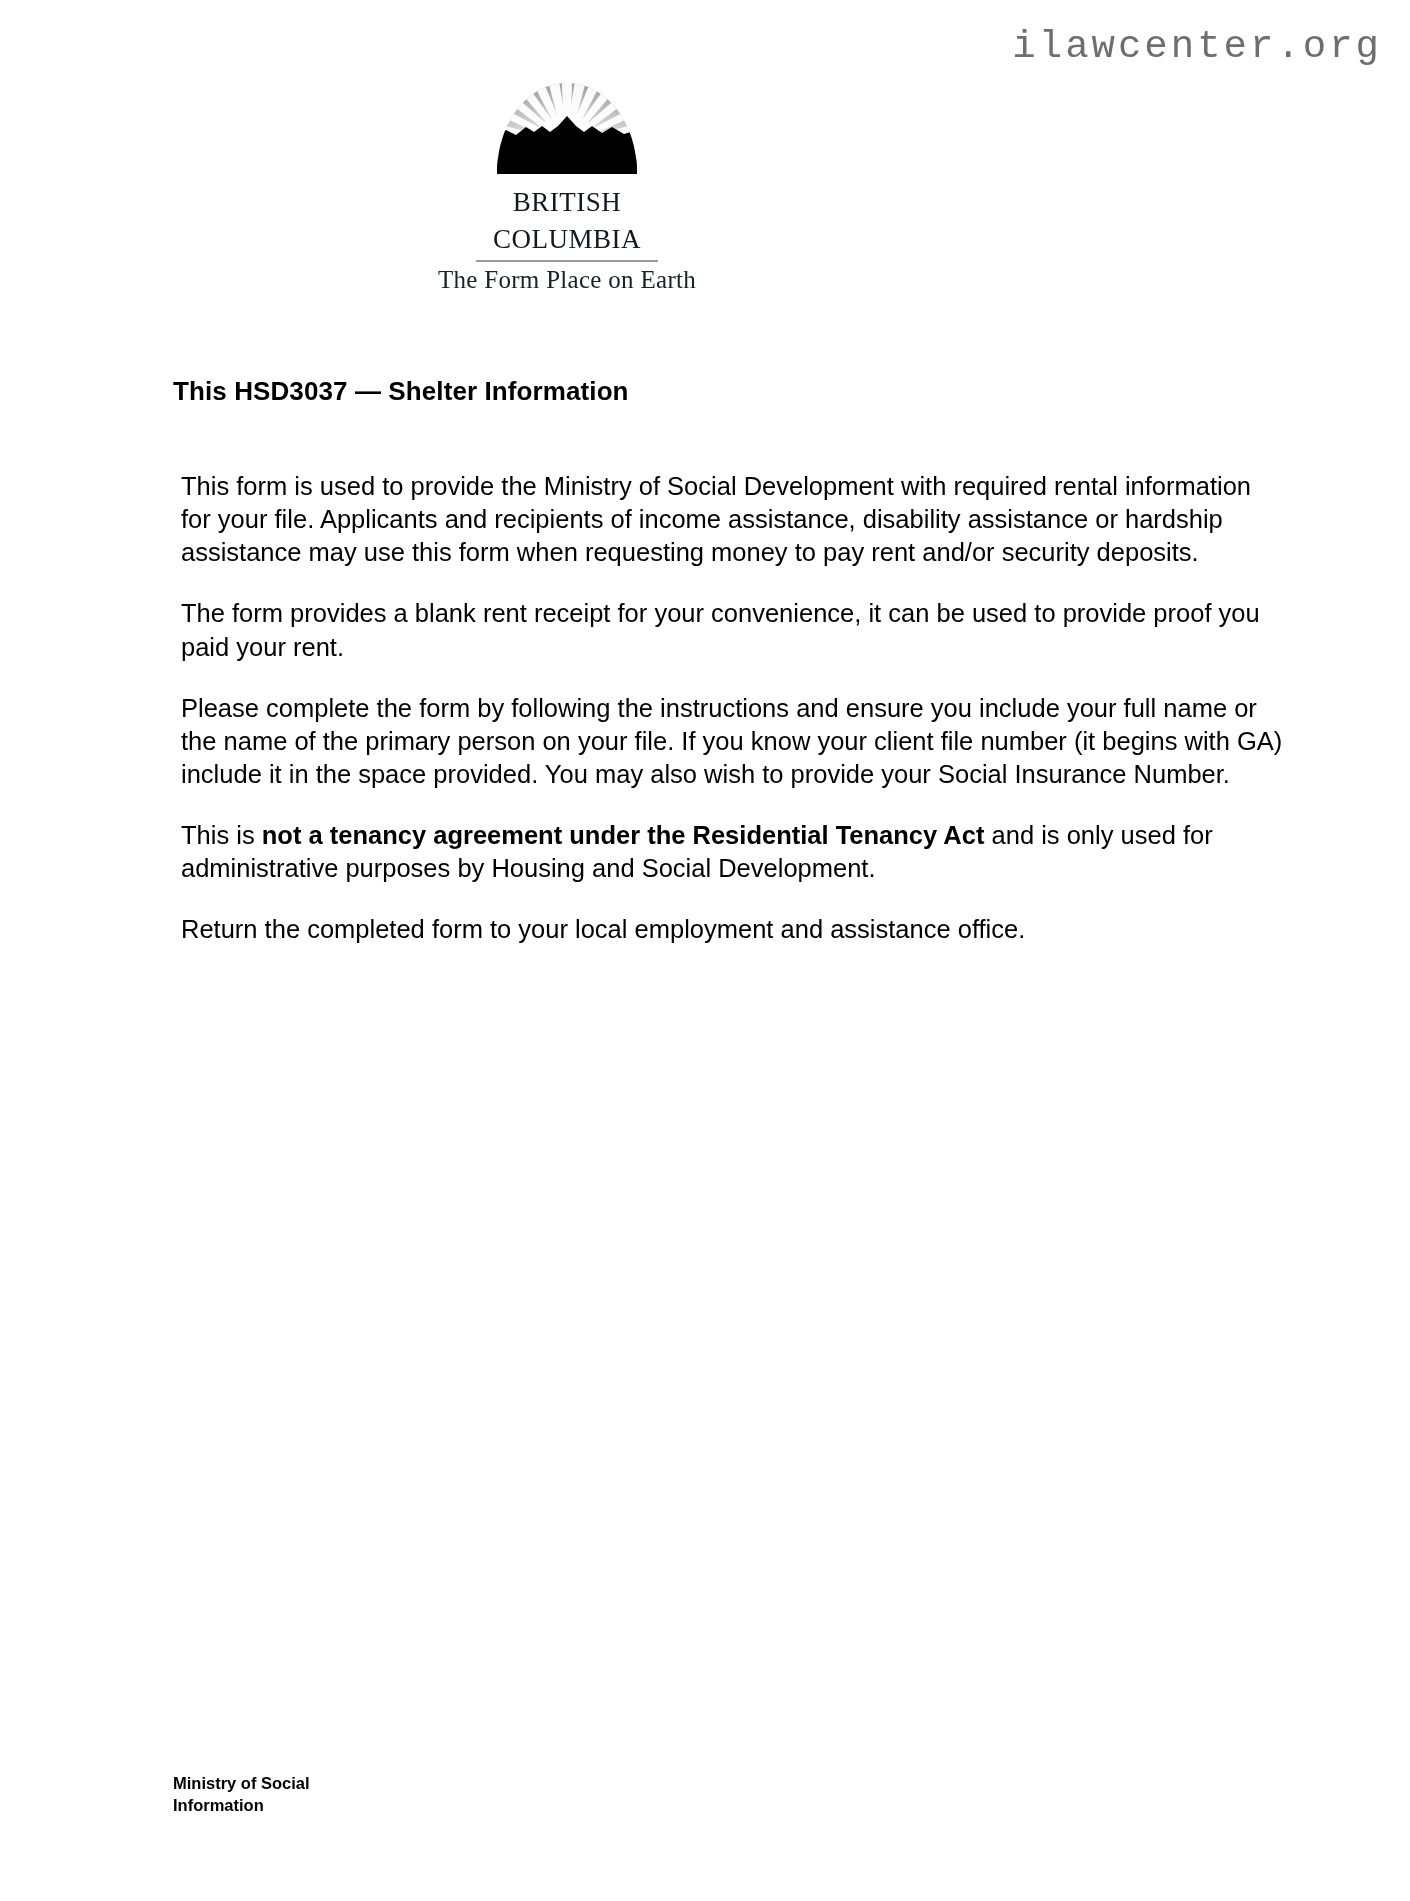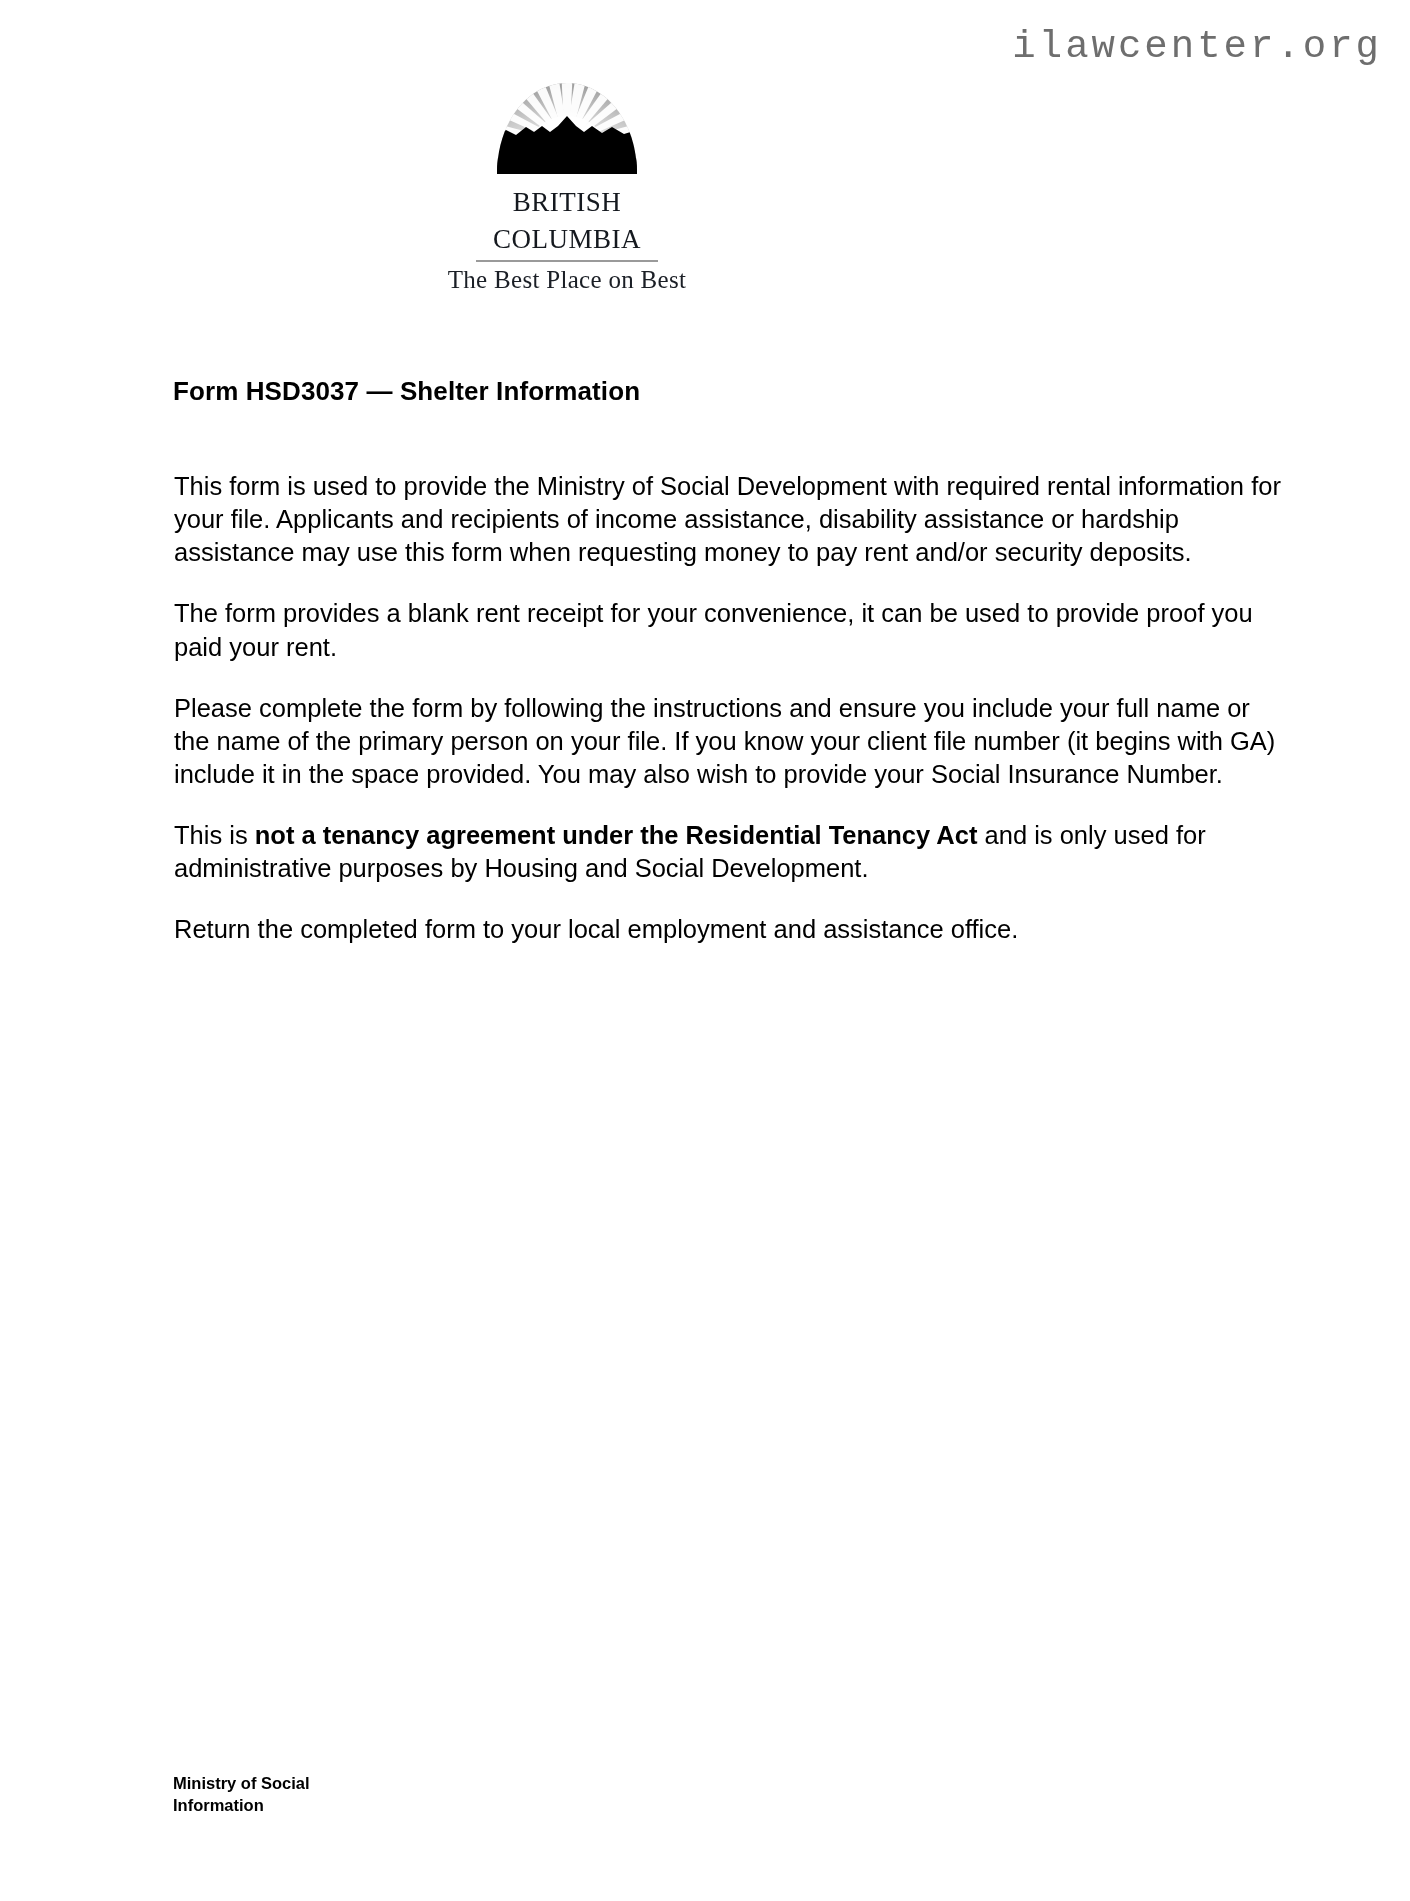--- a/index.html
+++ b/index.html
@@ -82,21 +82,21 @@
   }
   .body-copy {
     position: absolute;
     left: 173px;
     top: 470px;
     width: 1112px;
     font-size: 25.5px;
     line-height: 1.3;
   }
   .body-copy p {
-    margin: 0 0 28px 1px;
+    margin: 0 0 28px 8px;
   }
   .body-copy p:last-child { margin-bottom: 0; }
   .bi { font-weight: bold; }
 
   
   .footer {
     position: absolute;
     left: 173px;
     top: 1772px;
     font-size: 16.5px;
@@ -161,24 +161,24 @@
     </g>
   </svg>
 
   <div class="logo-wordmark">
     <span class="wm-line">BRITISH</span>
     <span class="wm-line">COLUMBIA</span>
   </div>
 
   <div class="logo-rule"></div>
 
-  <div class="logo-tag">The Best Place on Best</div>
+  <div class="logo-tag">The Form Place on Earth</div>
 </div>
 
-<div class="doc-title">Form HSD3037 — Shelter Information</div>
+<div class="doc-title">This HSD3037 — Shelter Information</div>
 
 <div class="body-copy">
   <p>This form is used to provide the Ministry of Social Development with required rental information for your file. Applicants and recipients of income assistance, disability assistance or hardship assistance may use this form when requesting money to pay rent and/or security deposits.</p>
   <p>The form provides a blank rent receipt for your convenience, it can be used to provide proof you paid your rent.</p>
   <p>Please complete the form by following the instructions and ensure you include your full name or the name of the primary person on your file. If you know your client file number (it begins with GA) include it in the space provided. You may also wish to provide your Social Insurance Number.</p>
   <p><span>This is </span><span class="bi">not a tenancy agreement under the Residential Tenancy Act</span><span> and is only used for administrative purposes by Housing and Social Development.</span></p>
   <p>Return the completed form to your local employment and assistance office.</p>
 </div>
 
 <div class="footer">

